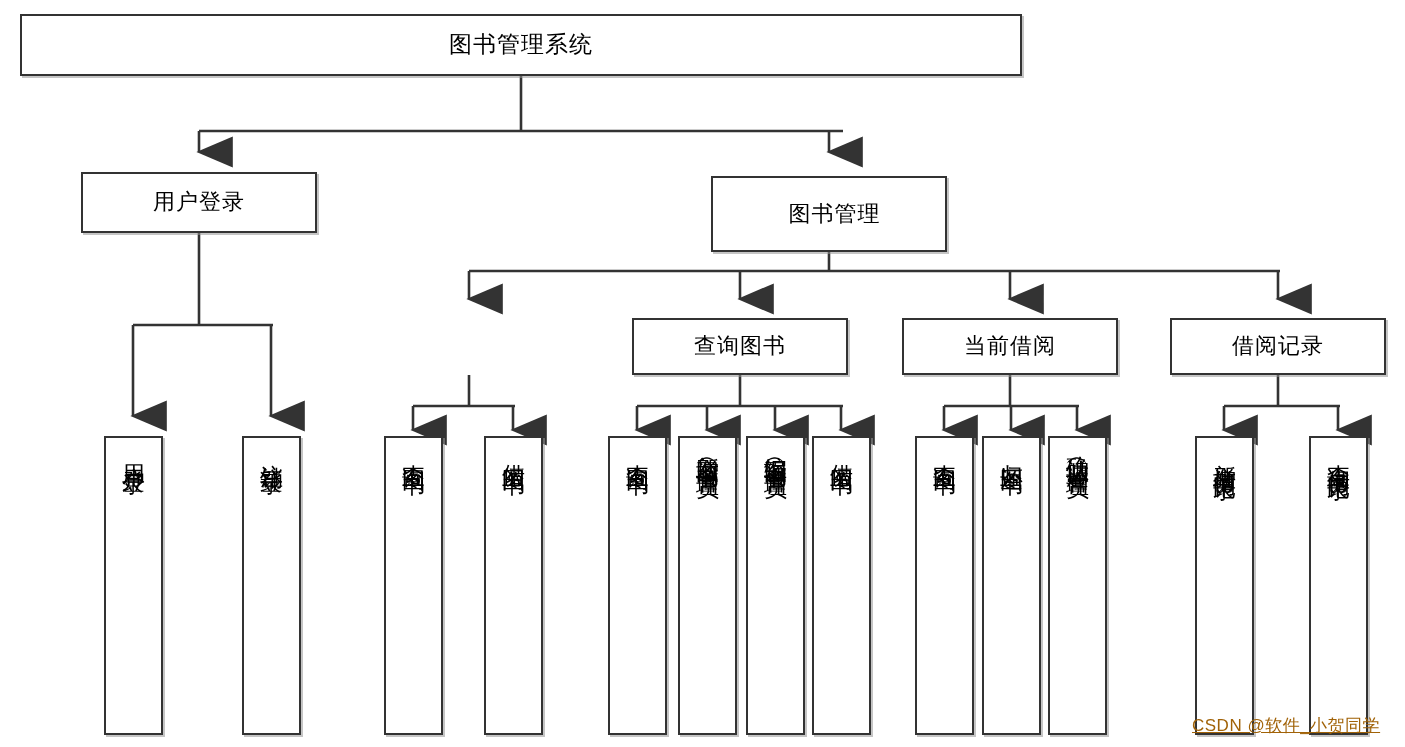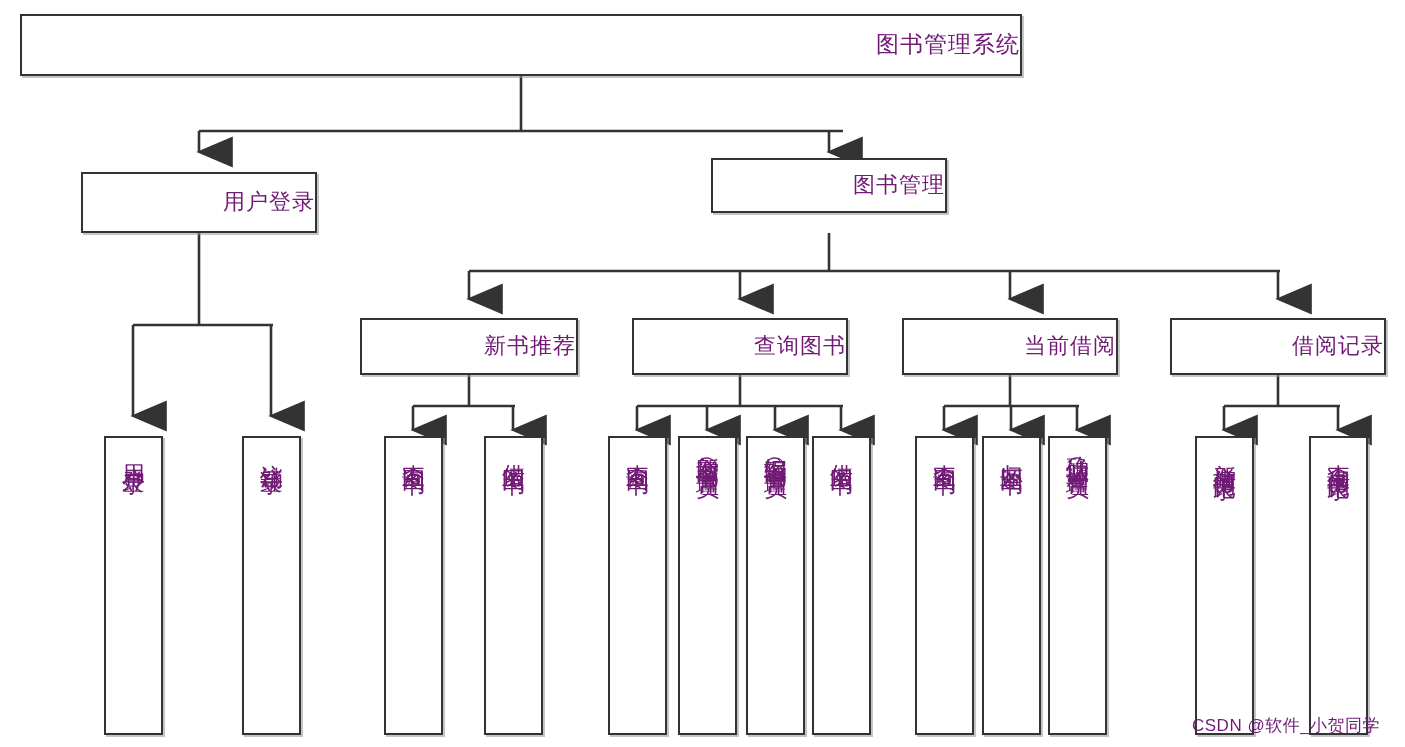--- a/index.html
+++ b/index.html
@@ -25,22 +25,22 @@
     height: 747px;
   }
   .node {
     position: absolute;
     box-sizing: border-box;
     background: #ffffff;
     border: 2.5px solid #333333;
     box-shadow: 2px 2px 0 rgba(150,150,150,0.55);
     display: flex;
     align-items: center;
-    justify-content: flex-end;
-    color: #701a75;
+    justify-content: center;
+    color: #000000;
   }
   .node .label {
     display: block;
     text-align: center;
     line-height: 1.12;
   }
   
   .node.horiz .label {
     font-size: 22px;
     letter-spacing: 1px;
@@ -60,23 +60,24 @@
     font-size: 23px;
     line-height: 1.18;
     letter-spacing: 3px;
     white-space: nowrap;
     margin: 0 auto;
   }
   .node.vert.pad-top .label { padding-top: 8px; }
   .watermark {
     position: absolute;
     font-size: 17px;
-    color: #701a75;
+    color: #a16207;
     white-space: nowrap;
     letter-spacing: 0.5px;
+    text-decoration: underline;
   }
 </style>
 </head>
 <body>
 
 <div id="stage">
 
   <svg id="wires" viewBox="0 0 1405 747">
     <defs>
       <marker id="arrow" viewBox="0 0 12 14" refX="6" refY="13" markerWidth="12" markerHeight="14" orient="auto-start-reverse">
@@ -127,27 +128,24 @@
     </g>
   </svg>
 
   <div class="node horiz root" style="left:20px; top:14px; width:1002px; height:62px;">
     <span class="label">图书管理系统</span>
   </div>
 
   <div class="node horiz" style="left:81px; top:172px; width:236px; height:61px;">
     <span class="label">用户登录</span>
   </div>
-  <div class="node horiz" style="left:711px; top:158px; width:236px; height:55px;padding-left:11px;">
+  <div class="node horiz" style="left:711px; top:176px; width:236px; height:76px;padding-left:11px;">
     <span class="label">图书管理</span>
   </div>
 
-  <div class="node horiz" style="left:360px; top:318px; width:218px; height:57px;">
-    <span class="label">新书推荐</span>
-  </div>
   <div class="node horiz" style="left:632px; top:318px; width:216px; height:57px;">
     <span class="label">查询图书</span>
   </div>
   <div class="node horiz" style="left:1170px; top:318px; width:216px; height:57px;">
     <span class="label">借阅记录</span>
   </div>
   <div class="node horiz" style="left:902px; top:318px; width:216px; height:57px;">
     <span class="label">当前借阅</span>
   </div>
 

